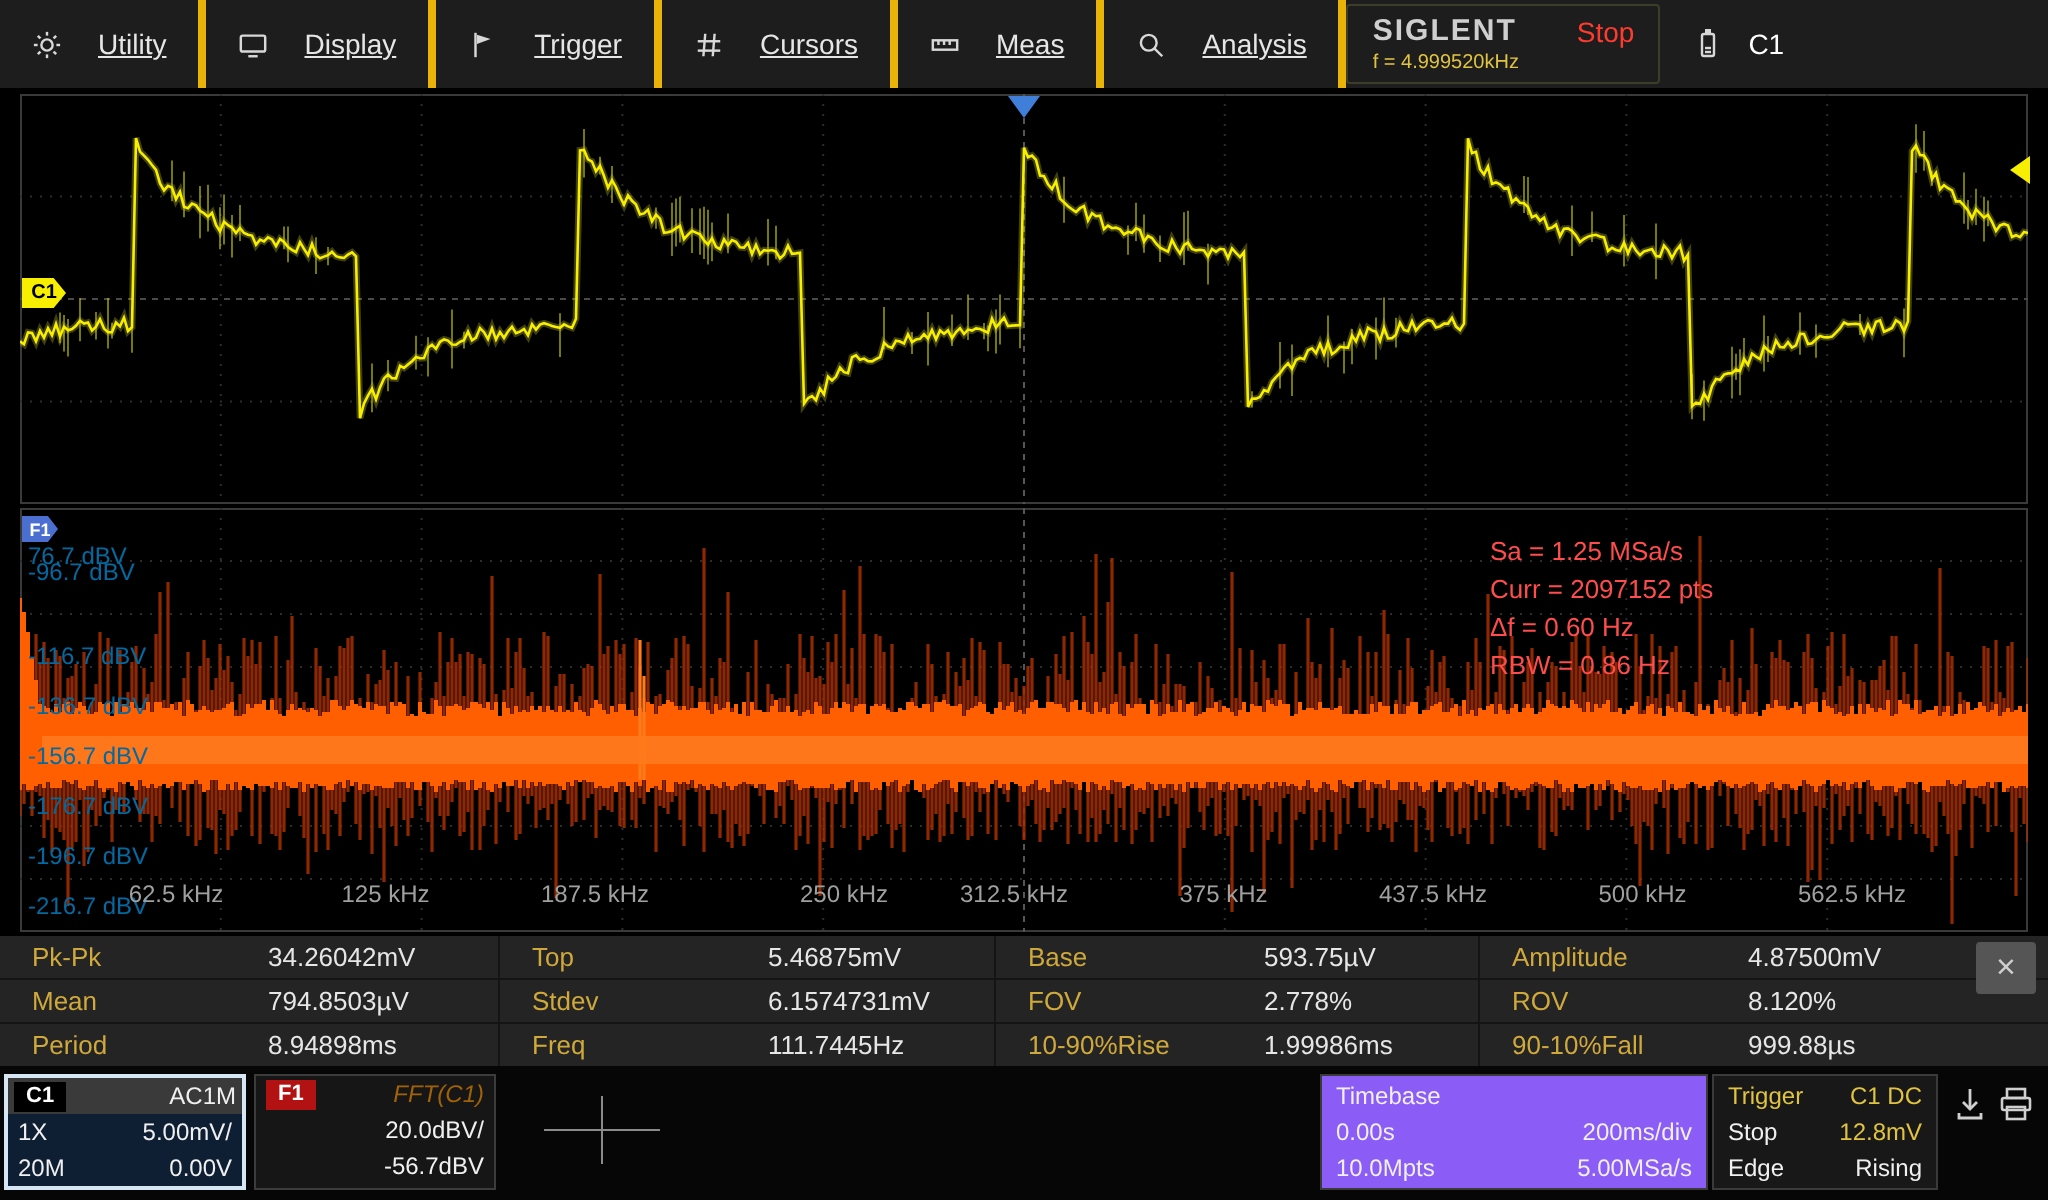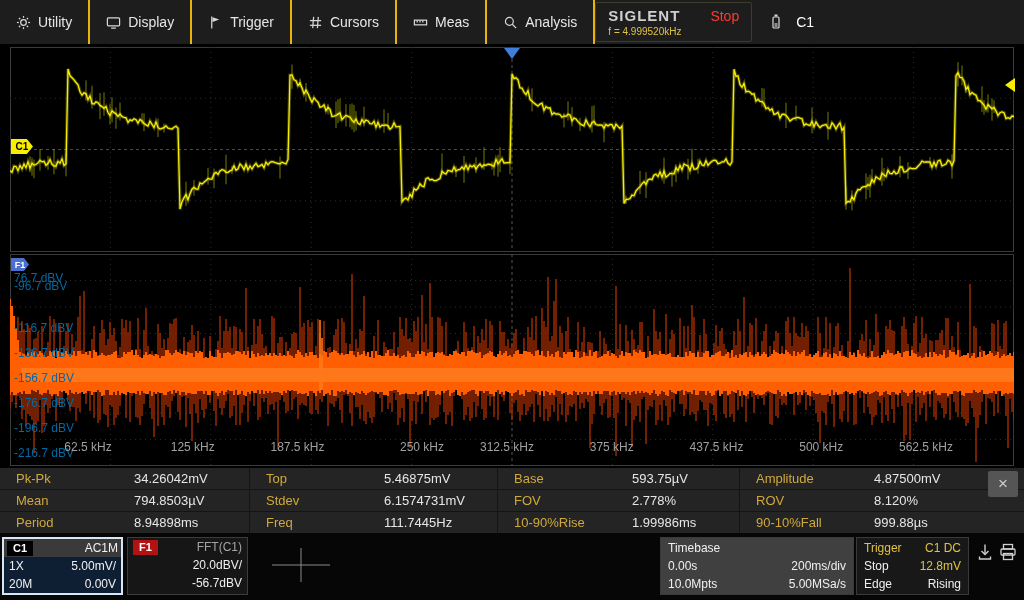--- a/index.html
+++ b/index.html
@@ -4,22 +4,22 @@
 <style>
   * { margin:0; padding:0; box-sizing:border-box; }
   html,body { background:#000; }
   .root { position:relative; width:1024px; height:600px; background:#000; overflow:hidden;
           font-family:"Liberation Sans", sans-serif; color:#e6e6e6; }
 
   
   .menubar { position:absolute; left:0; top:0; width:1024px; height:45px; background:#1d1d1d;
              display:flex; align-items:stretch; border-bottom:1px solid #000; }
   .menu-items { display:flex; }
-  .menu-item { display:flex; align-items:center; gap:7px; padding:0 16px;
-               border-right:2px solid #eab308; font-size:14px; color:#e6e6e6; cursor:pointer; white-space:nowrap; }
+  .menu-item { display:flex; align-items:center; gap:18px; padding:0 16px;
+               border-right:4px solid #eab308; font-size:14px; color:#e6e6e6; cursor:pointer; white-space:nowrap;text-decoration:underline; }
   .mi-icon svg { width:15px; height:15px; display:block; }
   .brand-cluster { margin-left:auto; display:flex; flex-direction:column; justify-content:center;
                    padding:2px 12px; border:1px solid #3d3d2c; border-radius:2px; margin:2px 10px 2px 0; }
   .brand-row { display:flex; align-items:center; gap:30px; }
   .brand { color:#cfcfcf; font-weight:bold; font-size:15px; letter-spacing:1px; }
   .runstate { color:#ff3b30; font-size:14px; }
   .freq-readout { color:#e0c341; font-size:10px; margin-top:2px; }
   .right-cluster { display:flex; align-items:center; gap:12px; padding:0 80px 0 6px; }
   .right-cluster svg { width:16px; height:16px; display:block; }
   .active-ch { color:#ffffff; font-size:14px; }
@@ -62,24 +62,24 @@
   
   .bottombar { position:absolute; left:0; top:533px; width:1024px; height:67px; background:#060606; }
   .bbox { position:absolute; top:4px; height:58px; font-size:12px; }
   .bb-row { height:18px; display:flex; justify-content:space-between; align-items:center; padding:0 5px; color:#f0f0f0; }
   .c1box { left:2px; width:121px; background:#0e1e33; border:2px solid #d7e6f5; }
   .c1box .bb-row.head { background:#3a3a3a; height:18px; padding:0 3px; }
   .f1box { left:127px; width:121px; background:#161616; border:1px solid #3c3c3c; }
   .chip { padding:0 6px; height:15px; display:flex; align-items:center; font-size:11px; font-weight:bold; }
   .chip.c1 { background:#000; color:#fff; }
   .chip.f1 { background:#b31212; color:#fff; }
-  .fftmode { color:#a3a3a3; }
+  .fftmode { color:#a16207;font-style:italic; }
   .rowr { justify-content:flex-end; }
   .crosshair { position:absolute; left:272px; top:12px; }
-  .tbbox { left:660px; width:194px; background:#404040; border:1px solid #3a3a3a; padding:1px 2px; }
+  .tbbox { left:660px; width:194px; background:#8b5cf6; border:1px solid #3a3a3a; padding:1px 2px; }
   .trbox { left:856px; width:113px; background:#181818; border:1px solid #3a3a3a; padding:1px 2px; }
   .gold { color:#e0c341; }
   .io-icon { position:absolute; top:10px; cursor:pointer; }
   .io-arrow { left:977px; }
   .io-print { left:999px; }
 </style>
 </head>
 <body>
 
 <div class="root">
@@ -237,20 +237,26 @@
           <div style="left: 43px;">62.5 kHz</div>
           <div style="left: 147.75px;">125 kHz</div>
           <div style="left: 252.5px;">187.5 kHz</div>
           <div style="left: 377px;">250 kHz</div>
           <div style="left: 462px;">312.5 kHz</div>
           <div style="left: 566.75px;">375 kHz</div>
           <div style="left: 671.5px;">437.5 kHz</div>
           <div style="left: 776.25px;">500 kHz</div>
           <div style="left: 881px;">562.5 kHz</div>
         </div>
+      <div class="fft-stats">
+          <div>Sa =  1.25 MSa/s</div>
+          <div>Curr = 2097152 pts</div>
+          <div>Δf =  0.60 Hz</div>
+          <div>RBW =  0.86 Hz</div>
+        </div>
     </div>
   </div>
 
   <div class="measure">
     <div class="mgrid">
         <div class="mcell">
           <span class="mlabel">Pk-Pk</span>
           <span class="mvalue">34.26042mV</span>
         </div>
         <div class="mcell">

